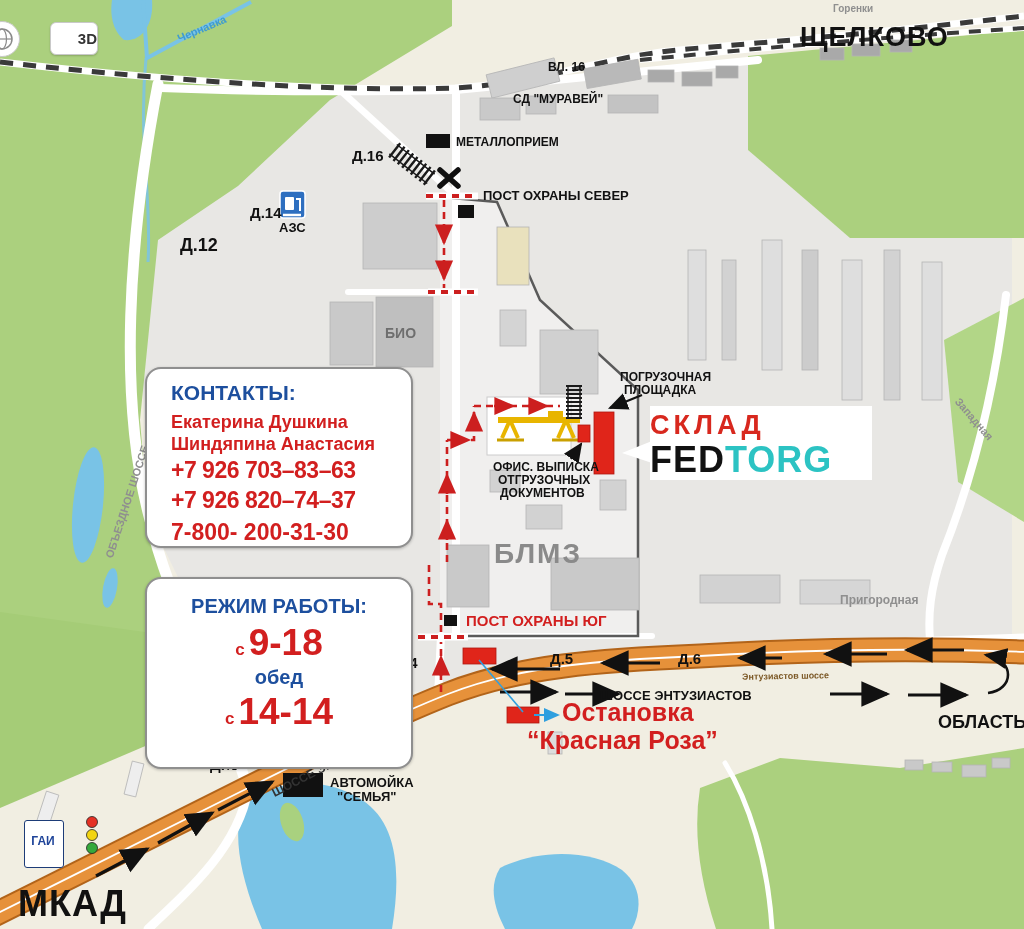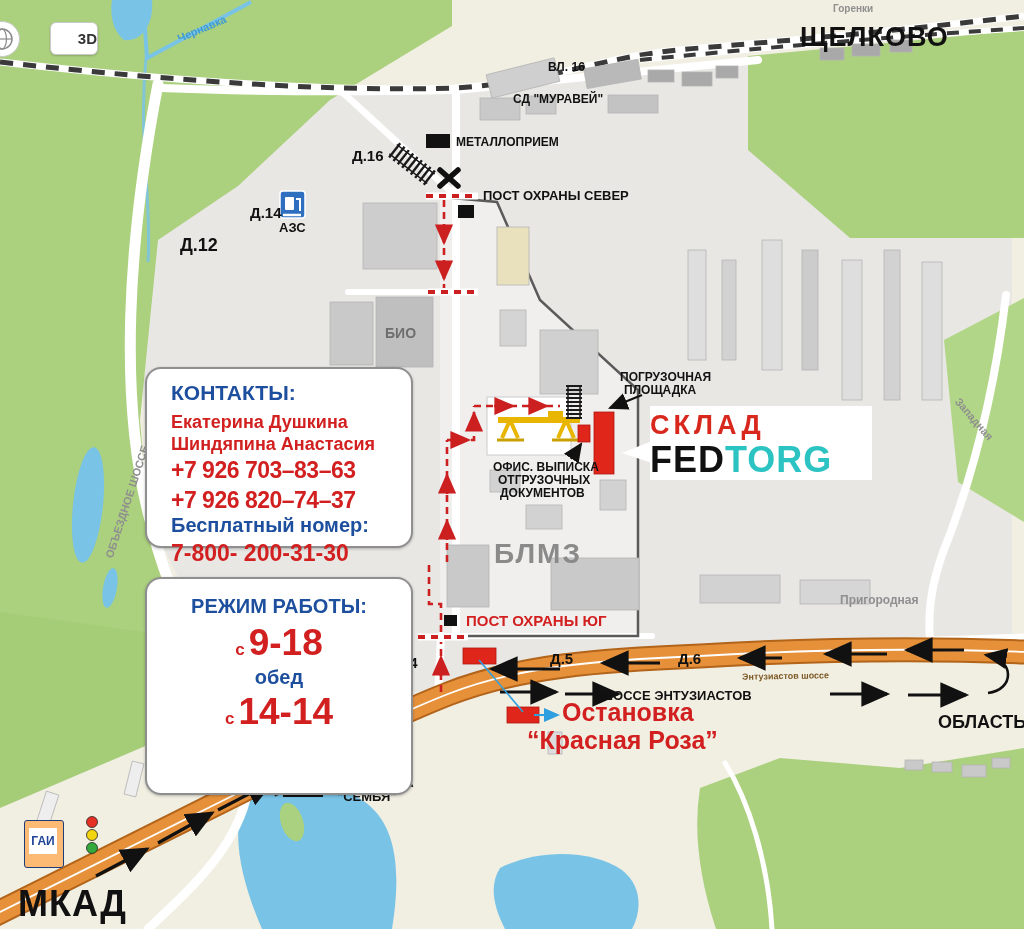--- a/index.html
+++ b/index.html
@@ -8,33 +8,33 @@
   .lbl{position:absolute;font-family:"Liberation Sans",sans-serif;font-weight:bold;color:#111;white-space:nowrap;line-height:1;}
   .graylbl{color:#8f8f8f;font-weight:bold;}
   .redlbl{color:#d21f1f;}
   .box{position:absolute;background:#fff;border:2px solid #8f8f8f;border-radius:16px;box-shadow:0 1px 3px rgba(0,0,0,.25);}
   .contacts{left:145px;top:367px;width:268px;height:181px;padding:12px 0 0 24px;box-sizing:border-box;}
   .contacts .t{color:#1d4f9e;font-weight:bold;font-size:21px;margin-bottom:7px;}
   .contacts .n{color:#d21f1f;font-weight:bold;font-size:18px;line-height:1.22;}
   .contacts .p{color:#d21f1f;font-weight:bold;font-size:23px;letter-spacing:-.5px;line-height:1.3;}
   .contacts .f{color:#1d4f9e;font-weight:bold;font-size:20px;margin-top:-2px;}
   .contacts .fp{color:#d21f1f;font-weight:bold;font-size:23px;margin-top:3px;}
-  .schedule{left:145px;top:577px;width:268px;height:218px;text-align:center;padding-top:16px;box-sizing:border-box;}
+  .schedule{left:145px;top:577px;width:268px;height:192px;text-align:center;padding-top:16px;box-sizing:border-box;}
   .schedule .t{color:#1d4f9e;font-weight:bold;font-size:20px;margin-bottom:4px;}
   .schedule .big{color:#d21f1f;font-weight:bold;font-size:37px;}
   .schedule .pre{color:#d21f1f;font-weight:bold;font-size:17px;margin-right:4px;}
   .schedule .lunch{color:#1d4f9e;font-weight:bold;font-size:20px;margin:2px 0;}
   .logo{position:absolute;left:650px;top:406px;width:222px;height:74px;background:#fff;text-align:left;padding-top:4px;box-sizing:border-box;}
   .logo .sk{color:#d8281e;font-weight:bold;font-size:27px;letter-spacing:4px;}
   .logo .ft{font-size:36px;font-weight:bold;letter-spacing:1px;margin-top:-2px;}
   .logo .fed{color:#111;}
   .logo .torg{color:#2cc3c3;}
   .btn3d{position:absolute;left:50px;top:22px;width:46px;height:31px;background:#fff;border:1px solid #c9c9c9;border-radius:6px;box-shadow:0 1px 2px rgba(0,0,0,.2);color:#333;font-weight:bold;font-size:15px;text-align:right;line-height:31px;}
   .globe{position:absolute;left:-16px;top:21px;width:34px;height:34px;background:#fff;border:1px solid #c9c9c9;border-radius:50%;}
-  .gai{position:absolute;left:24px;top:820px;width:38px;height:46px;background:#fdba74;border-radius:3px;border:1px solid #1d3c78;}
+  .gai{position:absolute;left:24px;top:820px;width:38px;height:46px;background:#ffffff;border-radius:3px;border:1px solid #1d3c78;}
   .gai .inner{position:absolute;left:4px;top:7px;width:28px;height:26px;background:#fff;text-align:center;}
   .gai .inner span{color:#20459a;font-weight:bold;font-size:12px;line-height:26px;}
 </style>
 </head>
 <body>
 
 <div id="stage">
 
 <svg id="basemap" width="1024" height="929" viewBox="0 0 1024 929">
   <defs>
@@ -299,21 +299,20 @@
 <div class="gai">
   <div class="inner"><span>ГАИ</span></div>
 </div>
 
 <div class="box contacts">
   <div class="t">КОНТАКТЫ:</div>
   <div class="n">Екатерина Душкина</div>
   <div class="n">Шиндяпина Анастасия</div>
   <div class="p">+7 926 703–83–63</div>
   <div class="p">+7 926 820–74–37</div>
-  <div class="f">Бесплатный номер:</div>
   <div class="fp">7-800- 200-31-30</div>
 </div>
 
 <div class="box schedule">
   <div class="t">РЕЖИМ РАБОТЫ:</div>
   <div><span class="pre">с</span><span class="big">9-18</span></div>
   <div class="lunch">обед</div>
   <div><span class="pre">с</span><span class="big">14-14</span></div>
 </div>
 

